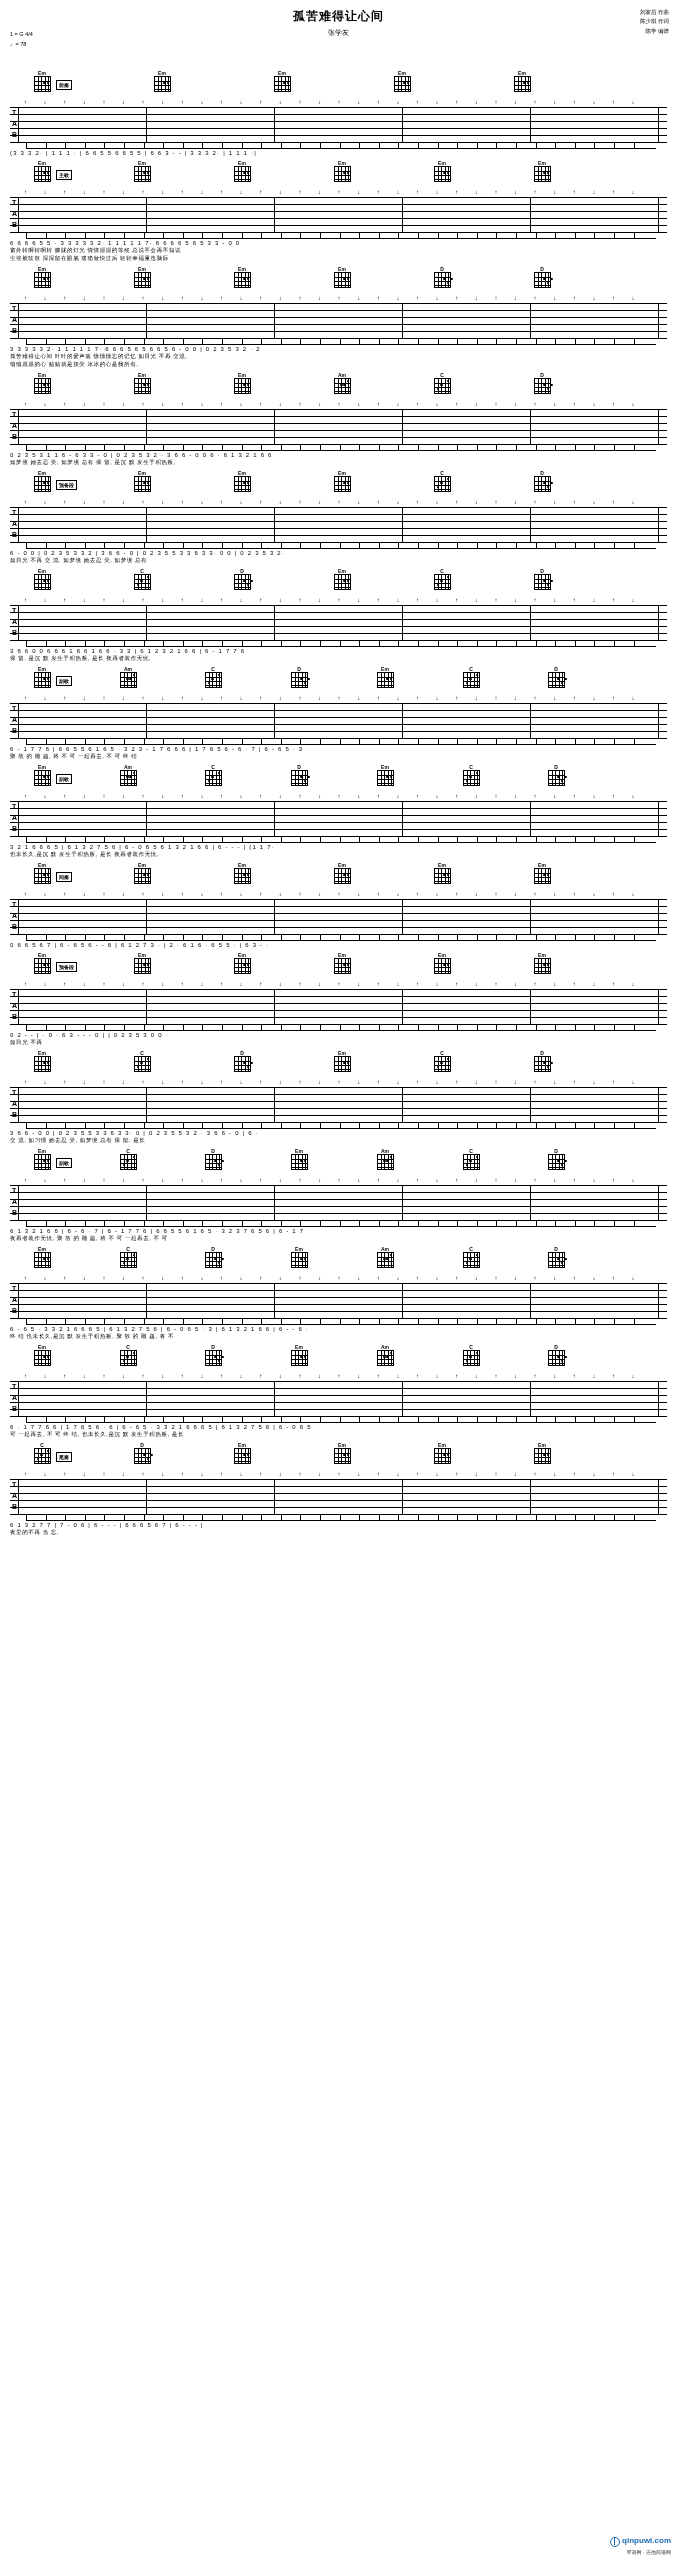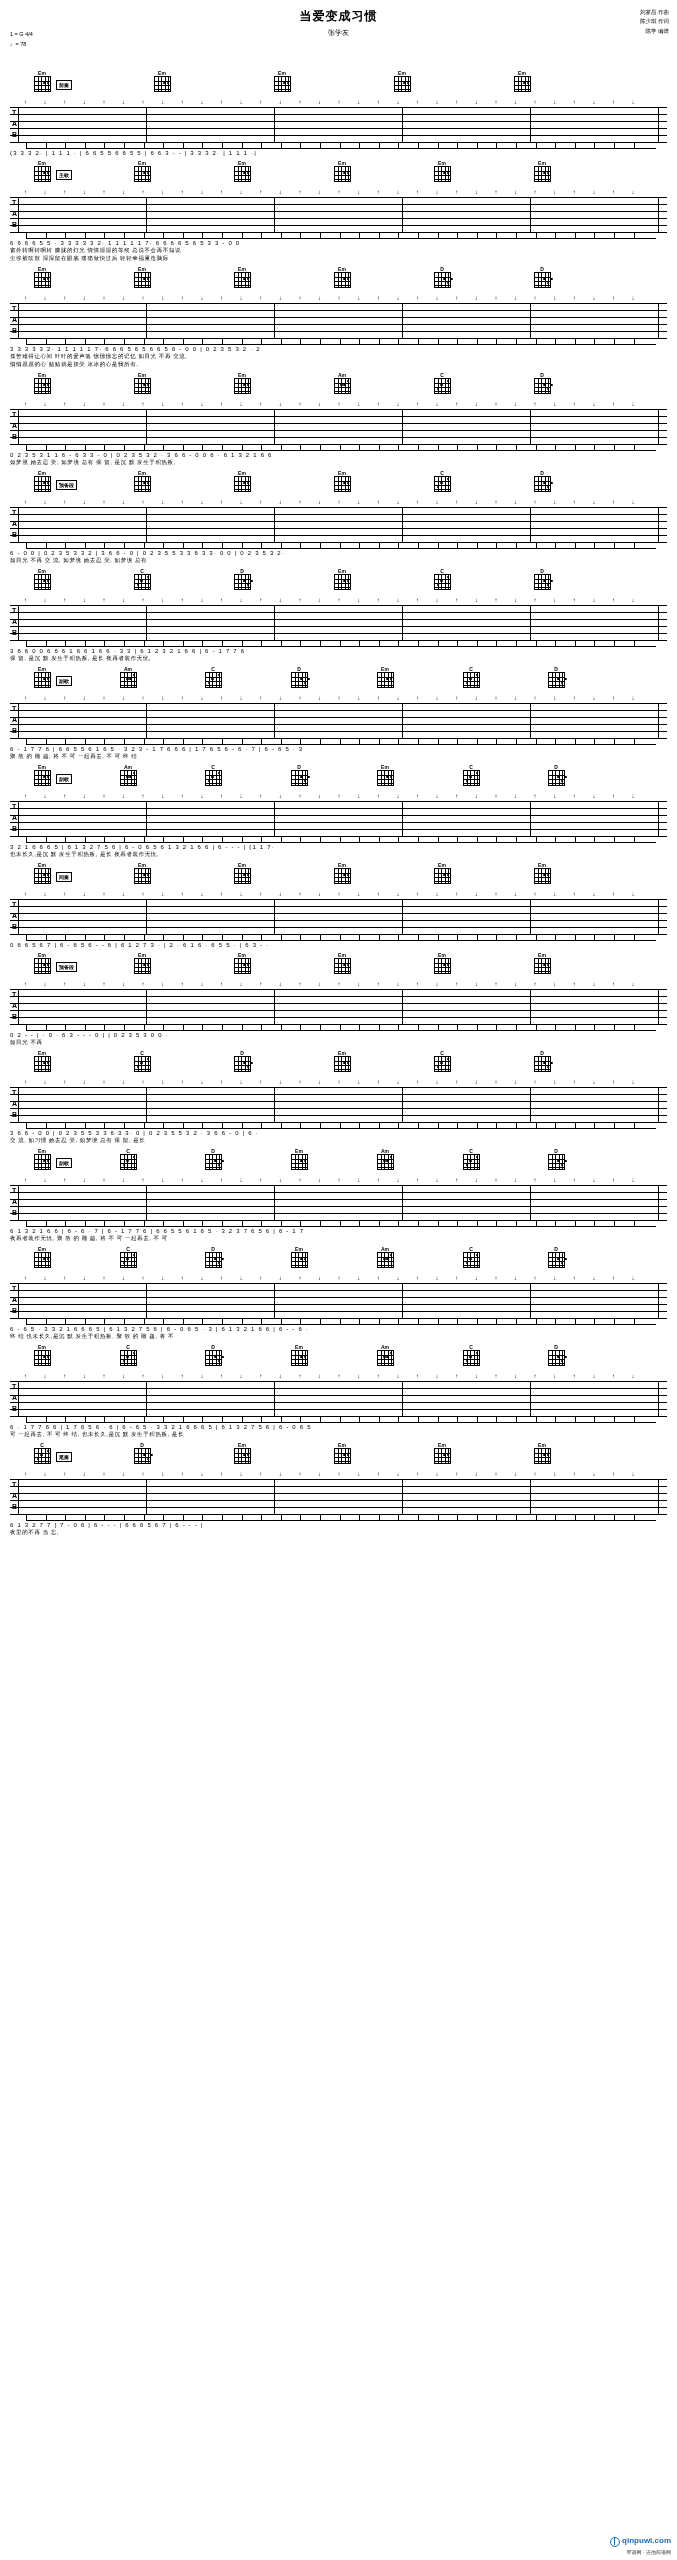--- a/index.html
+++ b/index.html
@@ -191,21 +191,21 @@
   }
   .globe:before{
     content:"";position:absolute;left:3px;top:-1px;width:0;height:8px;border-left:1px solid #1a6fb5;
   }
 </style>
 </head>
 <body>
 
 <div class="page">
 
-  <div class="title">当爱变成习惯</div>
+  <div class="title">孤苦难得让心间</div>
   <div class="subtitle">张学友</div>
 
   <div class="credits">
     <div>刘家昌 作曲</div>
     <div>陈少琪 作词</div>
     <div>陈学 编谱</div>
   </div>
 
   <div class="keyinfo">
     <div>1 = G 4/4</div>

